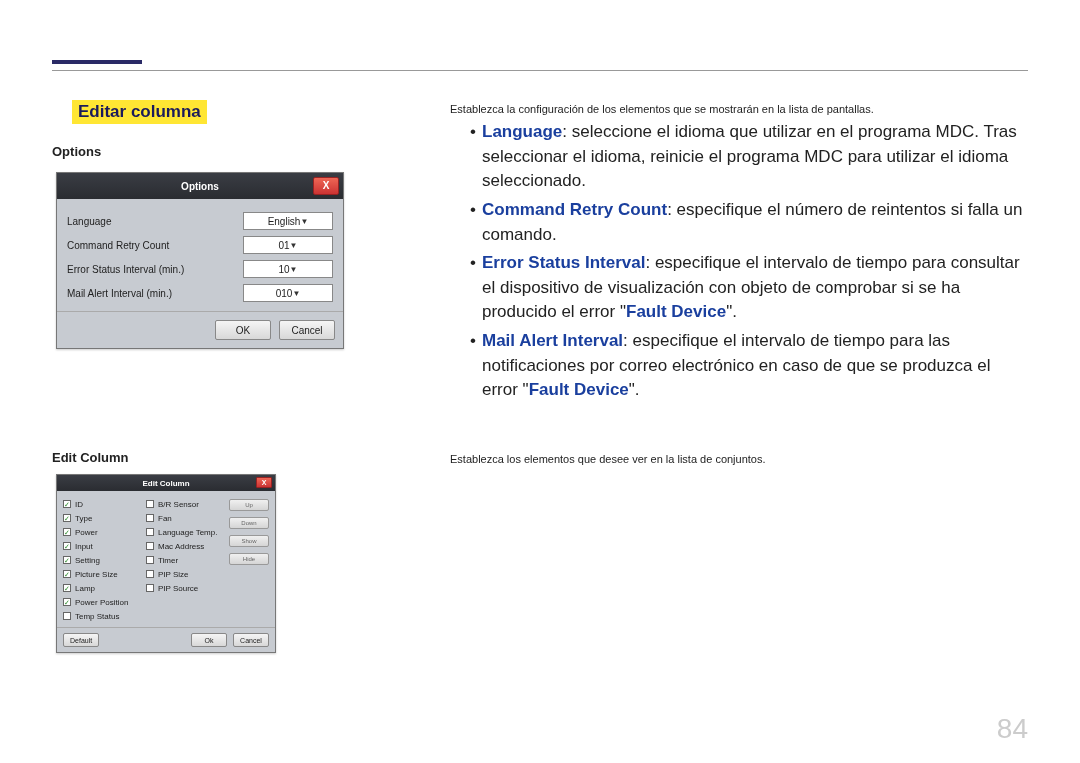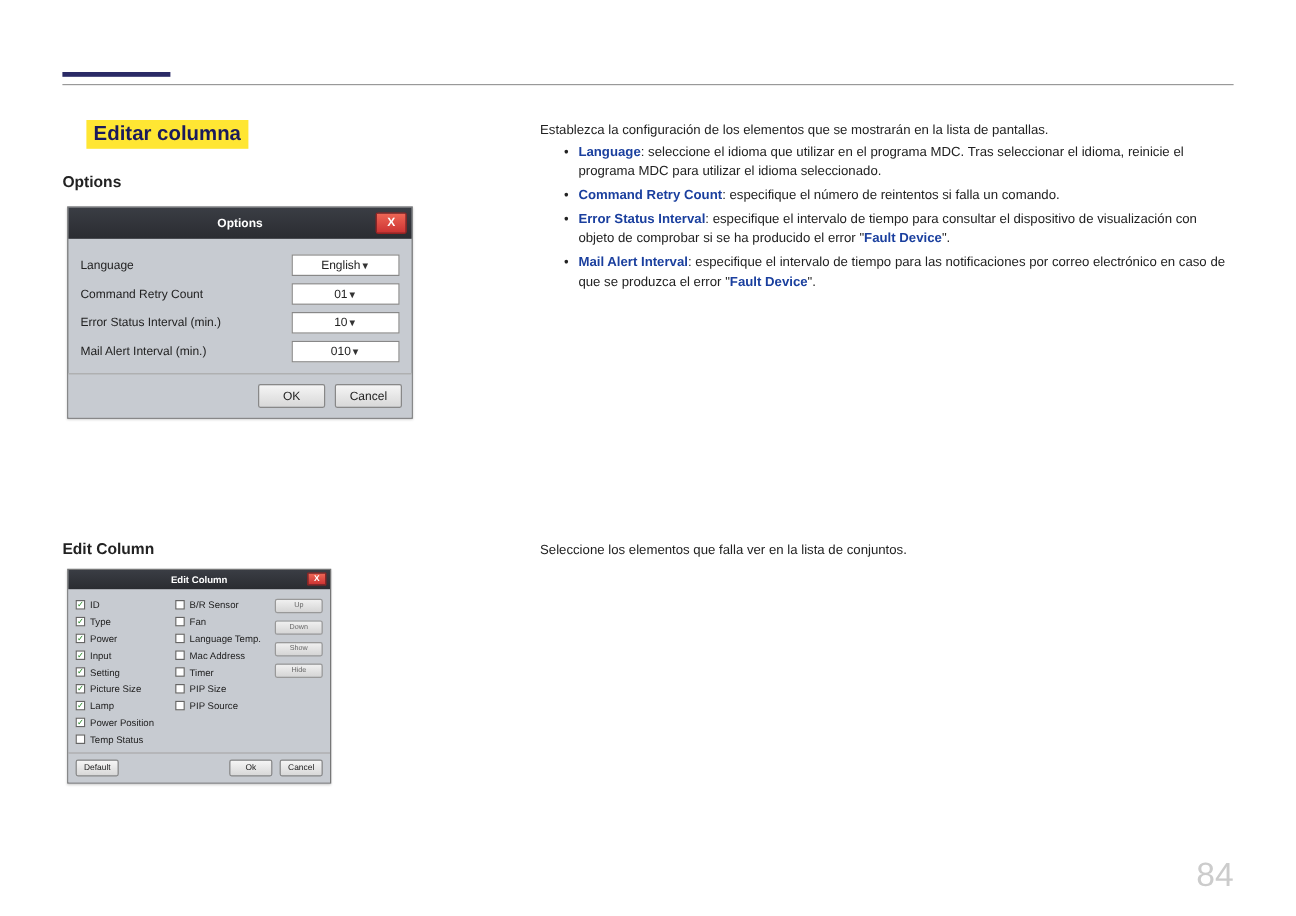--- a/index.html
+++ b/index.html
@@ -44,21 +44,21 @@
     font-size: 13px; font-weight: bold; color: #222;
   }
   .intro-line {
     position: absolute;
     left: 450px; top: 103px; right: 52px;
     font-size: 11px;
   }
   .bullets {
     position: absolute;
     left: 470px; top: 120px; right: 52px;
-    font-size: 11px;
+    font-size: 17px;
     line-height: 1.45;
   }
   .bullets li { list-style: none; position: relative; padding-left: 12px; margin-bottom: 4px;}
   .bullets li::before { content:"•"; position:absolute; left:0; top:0;}
   .blue-bold { color: #1a3f9e; font-weight: bold; }
   .editcol-text {
     position: absolute;
     left: 450px; top: 453px; right: 52px;
     font-size: 11px;
   }
@@ -238,21 +238,21 @@
       </div>
     </div>
   </div>
   <div class="dlg-footer">
     <div class="btn">OK</div>
     <div class="btn">Cancel</div>
   </div>
 </div>
 
 <div class="subhead-editcol">Edit Column</div>
-<div class="editcol-text">Seleccione los elementos que falla ver en la lista de conjuntos.</div>
+<div class="editcol-text">Establezca los elementos que desee ver en la lista de conjuntos.</div>
 
 <div class="editcol-dialog">
   <div class="ec-header">
     <span>Edit Column</span>
     <div class="ec-close">X</div>
   </div>
   <div class="ec-body">
     <div class="ec-col" id="ec-col1">
         <div class="ec-item">
           <span class="ec-check">✓</span>

